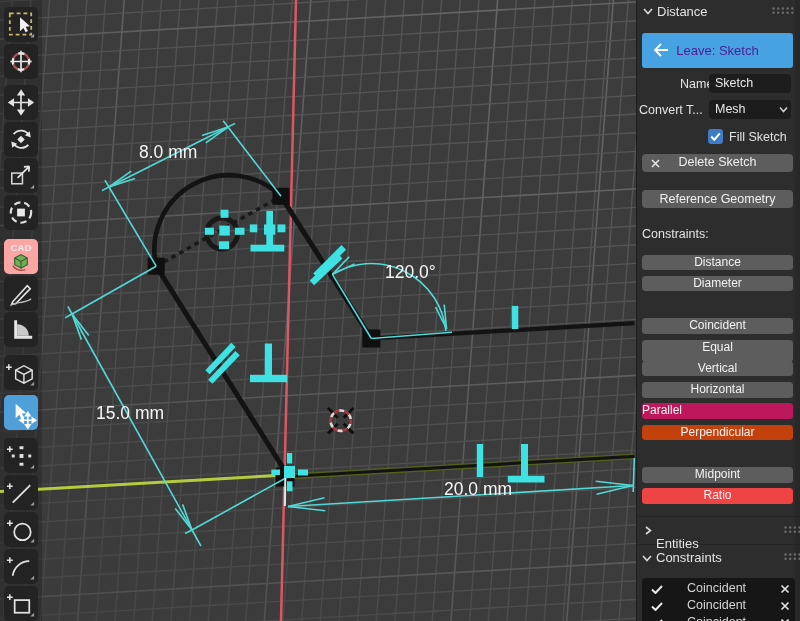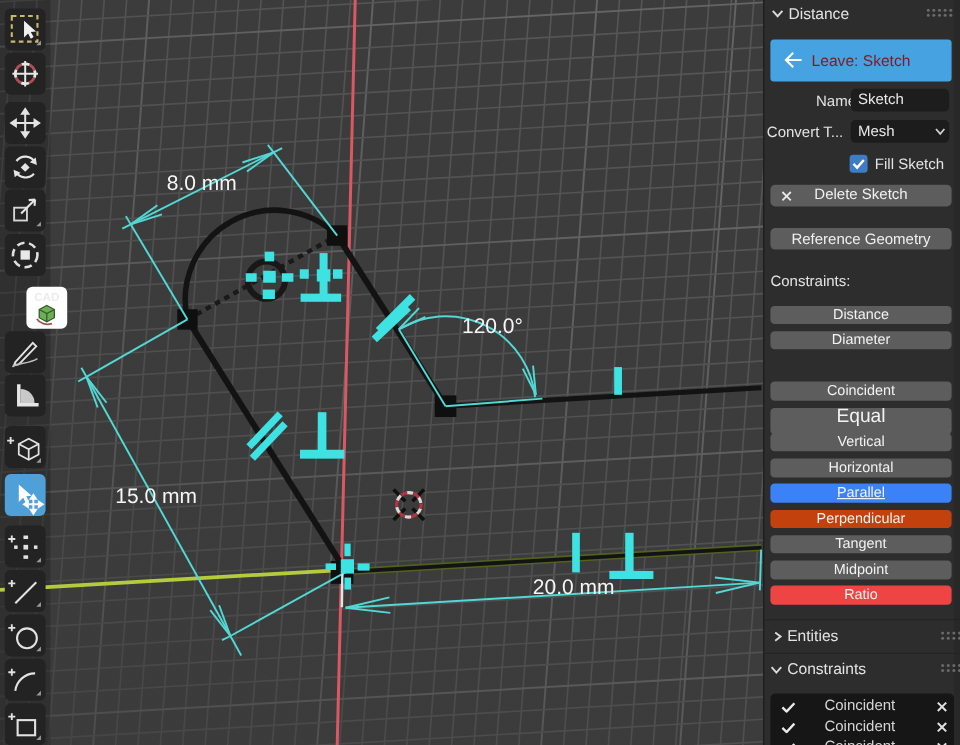--- a/index.html
+++ b/index.html
@@ -220,21 +220,21 @@
         </svg></div>
       <div style="position:absolute;left:4px;top:158px;width:34px;height:35px;background:#232323;border-radius:5px;"><svg width="34" height="35" viewBox="0 0 35 35">
           <rect x="8" y="15" width="11" height="11" fill="none" stroke="#d5d5d5" stroke-width="1.6"></rect>
           <path d="M14 20 L26 8 M26 8 L20.5 8.5 M26 8 L25.5 13.5" stroke="#e4e4e4" stroke-width="1.8" fill="none"></path>
           <path d="M27 31 L31 31 L31 27 Z" fill="#9a9a9a"></path>
         </svg></div>
       <div style="position:absolute;left:4px;top:194.5px;width:34px;height:35px;background:#232323;border-radius:5px;"><svg width="34" height="35" viewBox="0 0 35 35">
           <circle cx="17.5" cy="17.5" r="10.5" fill="none" stroke="#e0e0e0" stroke-width="2.2" stroke-dasharray="6.5 4"></circle>
 <rect x="13.5" y="13.5" width="8" height="8" fill="#e8e8e8"></rect>
         </svg></div>
-      <div style="position:absolute;left:4px;top:239px;width:34px;height:35px;background:#ffffff;border-radius:5px;margin-left:18px;"><svg width="34" height="35" viewBox="0 0 35 35">
+      <div style="position:absolute;left:4px;top:239px;width:34px;height:35px;background:#fca5a5;border-radius:5px;"><svg width="34" height="35" viewBox="0 0 35 35">
           <text x="17.5" y="12" font-size="10" font-weight="bold" fill="#ececec" text-anchor="middle" font-family="Liberation Sans,sans-serif">CAD</text>
 <g stroke-width="1.1">
             <path d="M11 19 L17.5 15.5 L24 19 L24 26 L17.5 29.5 L11 26 Z" fill="#6fae53" stroke="#2e5e2e"></path>
 <path d="M11 19 L17.5 22.5 L24 19 M17.5 22.5 L17.5 29.5" fill="none" stroke="#2e5e2e"></path>
           </g>
           <path d="M9 27 A 10 8 0 0 0 22 31" fill="none" stroke="#a05548" stroke-width="1.6"></path>
         </svg></div>
       <div style="position:absolute;left:4px;top:275.5px;width:34px;height:35px;background:#232323;border-radius:5px;"><svg width="34" height="35" viewBox="0 0 35 35">
           <path d="M9 26 L24 9.5 L27 12.5 L12 28 L8 28.5 Z" fill="none" stroke="#e4e4e4" stroke-width="1.6"></path>
 <path d="M6.5 30 C 12 26 20 28 28 23" fill="none" stroke="#bdbdbd" stroke-width="1.4"></path>
@@ -302,21 +302,21 @@
         <circle cx="6.2" cy="1.5" r="1.25" fill="#6a6a6a"></circle>
         <circle cx="10.9" cy="1.5" r="1.25" fill="#6a6a6a"></circle>
         <circle cx="15.600000000000001" cy="1.5" r="1.25" fill="#6a6a6a"></circle>
         <circle cx="20.3" cy="1.5" r="1.25" fill="#6a6a6a"></circle>
         <circle cx="1.5" cy="5.8" r="1.25" fill="#6a6a6a"></circle>
         <circle cx="6.2" cy="5.8" r="1.25" fill="#6a6a6a"></circle>
         <circle cx="10.9" cy="5.8" r="1.25" fill="#6a6a6a"></circle>
         <circle cx="15.600000000000001" cy="5.8" r="1.25" fill="#6a6a6a"></circle>
         <circle cx="20.3" cy="5.8" r="1.25" fill="#6a6a6a"></circle>
       </svg>
-      <div style="position:absolute;left:5px;top:33px;width:151px;height:35px;background:#47a2e2;border-radius:3px;color:#7f1d1d;">
+      <div style="position:absolute;left:5px;top:33px;width:151px;height:35px;background:#47a2e2;border-radius:3px;color:#4c1d95;">
         <svg style="position:absolute;left:11px;top:10px" width="16" height="14" viewBox="0 0 16 14">
           <path d="M8 1 L2 7 L8 13 M2 7 L15 7" fill="none" stroke="#fff" stroke-width="1.8"></path>
         </svg>
         <div style="position:absolute;left:0;right:0;top:10px;text-align:center;font-size:13px;">Leave: Sketch</div>
       </div>
       <div style="position:absolute;left:0px;top:77px;width:60px;text-align:right;font-size:12.5px;padding-left:43px;">Name</div>
       <div style="position:absolute;left:72px;top:74px;width:82px;height:19px;background:#1d1d1d;border-radius:4px;color:#e8e8e8;font-size:12.5px;line-height:19px;padding-left:6px;box-sizing:border-box;">Sketch</div>
       <div style="position:absolute;left:2px;top:103px;width:65px;text-align:left;font-size:12.5px;white-space:nowrap;">Convert T...</div>
       <div style="position:absolute;left:72px;top:100px;width:82px;height:19px;background:#1c1c1c;border-radius:4px;color:#e8e8e8;font-size:12.5px;line-height:19px;padding-left:6px;box-sizing:border-box;">Mesh</div>
       <svg style="position:absolute;left:142px;top:106px" width="9" height="7" viewBox="0 0 9 7">
@@ -332,34 +332,33 @@
         </svg>
         <div style="position:absolute;left:0;right:0;top:1.5px;text-align:center;font-size:12.5px;color:#f0f0f0;">Delete Sketch</div>
       </div>
       <div style="position:absolute;left:5px;top:190px;width:151px;height:18px;background:#5d5d5d;border-radius:4px;">
         <div style="position:absolute;left:0;right:0;top:1.5px;text-align:center;font-size:12.5px;color:#f0f0f0;">Reference Geometry</div>
       </div>
       <div style="position:absolute;left:5px;top:227px;font-size:12.5px;">Constraints:</div>
       <div style="position:absolute;left:5px;top:254.7px;width:151px;height:15px;background:#5d5d5d;border-radius:3.5px;text-align:center;font-size:12px;color:#f2f2f2;line-height:15.5px;">Distance</div>
       <div style="position:absolute;left:5px;top:275.9px;width:151px;height:15.5px;background:#5d5d5d;border-radius:3.5px;text-align:center;font-size:12px;color:#f2f2f2;line-height:15.5px;">Diameter</div>
       <div style="position:absolute;left:5px;top:318.4px;width:151px;height:15.5px;background:#5d5d5d;border-radius:3.5px;text-align:center;font-size:12px;color:#f2f2f2;line-height:15.5px;">Coincident</div>
-      <div style="position:absolute;left:5px;top:339.7px;width:151px;height:22px;background:#5d5d5d;border-radius:3.5px;text-align:center;font-size:16px;color:#f2f2f2;line-height:15.5px;">Equal</div>
+      <div style="position:absolute;left:5px;top:339.7px;width:151px;height:22px;background:#5d5d5d;border-radius:3.5px;text-align:center;font-size:12px;color:#f2f2f2;line-height:15.5px;">Equal</div>
       <div style="position:absolute;left:5px;top:360.9px;width:151px;height:15.5px;background:#5d5d5d;border-radius:3.5px;text-align:center;font-size:12px;color:#f2f2f2;line-height:15.5px;">Vertical</div>
       <div style="position:absolute;left:5px;top:382.2px;width:151px;height:15.5px;background:#5d5d5d;border-radius:3.5px;text-align:center;font-size:12px;color:#f2f2f2;line-height:15.5px;">Horizontal</div>
-      <div style="position:absolute;left:5px;top:403.4px;width:151px;height:15.5px;background:#3b82f6;border-radius:3.5px;text-align:center;font-size:12px;color:#f2f2f2;line-height:15.5px;text-decoration:underline;">Parallel</div>
+      <div style="position:absolute;left:5px;top:403.4px;width:151px;height:15.5px;background:#be185d;border-radius:3.5px;text-align:left;font-size:12px;color:#f2f2f2;line-height:15.5px;">Parallel</div>
       <div style="position:absolute;left:5px;top:424.7px;width:151px;height:15.5px;background:#c2410c;border-radius:3.5px;text-align:center;font-size:12px;color:#f2f2f2;line-height:15.5px;">Perpendicular</div>
-      <div style="position:absolute;left:5px;top:445.9px;width:151px;height:15.5px;background:#5d5d5d;border-radius:3.5px;text-align:center;font-size:12px;color:#f2f2f2;line-height:15.5px;">Tangent</div>
       <div style="position:absolute;left:5px;top:467.2px;width:151px;height:15.5px;background:#5d5d5d;border-radius:3.5px;text-align:center;font-size:12px;color:#f2f2f2;line-height:15.5px;">Midpoint</div>
       <div style="position:absolute;left:5px;top:488.4px;width:151px;height:15.5px;background:#ef4444;border-radius:3.5px;text-align:center;font-size:12px;color:#f2f2f2;line-height:15.5px;">Ratio</div>
       <div style="position:absolute;left:0;top:516px;width:164px;height:1px;background:#242424;"></div>
       <div style="position:absolute;left:0;top:544px;width:164px;height:1px;background:#242424;"></div>
       <svg style="position:absolute;left:7px;top:526px" width="8" height="9" viewBox="0 0 8 9">
         <path d="M2 1 L6.5 4.5 L2 8" fill="none" stroke="#dadada" stroke-width="1.6"></path>
       </svg>
-      <div style="position:absolute;left:19px;top:522px;font-size:13px;">Entities</div>
+      <div style="position:absolute;left:19px;top:536px;font-size:13px;">Entities</div>
       <svg style="position:absolute;left:147px;top:526px" width="22" height="8" viewBox="0 0 22 8">
         <circle cx="1.5" cy="1.5" r="1.25" fill="#6a6a6a"></circle>
         <circle cx="6.2" cy="1.5" r="1.25" fill="#6a6a6a"></circle>
         <circle cx="10.9" cy="1.5" r="1.25" fill="#6a6a6a"></circle>
         <circle cx="15.600000000000001" cy="1.5" r="1.25" fill="#6a6a6a"></circle>
         <circle cx="1.5" cy="5.8" r="1.25" fill="#6a6a6a"></circle>
         <circle cx="6.2" cy="5.8" r="1.25" fill="#6a6a6a"></circle>
         <circle cx="10.9" cy="5.8" r="1.25" fill="#6a6a6a"></circle>
         <circle cx="15.600000000000001" cy="5.8" r="1.25" fill="#6a6a6a"></circle>
       </svg>

